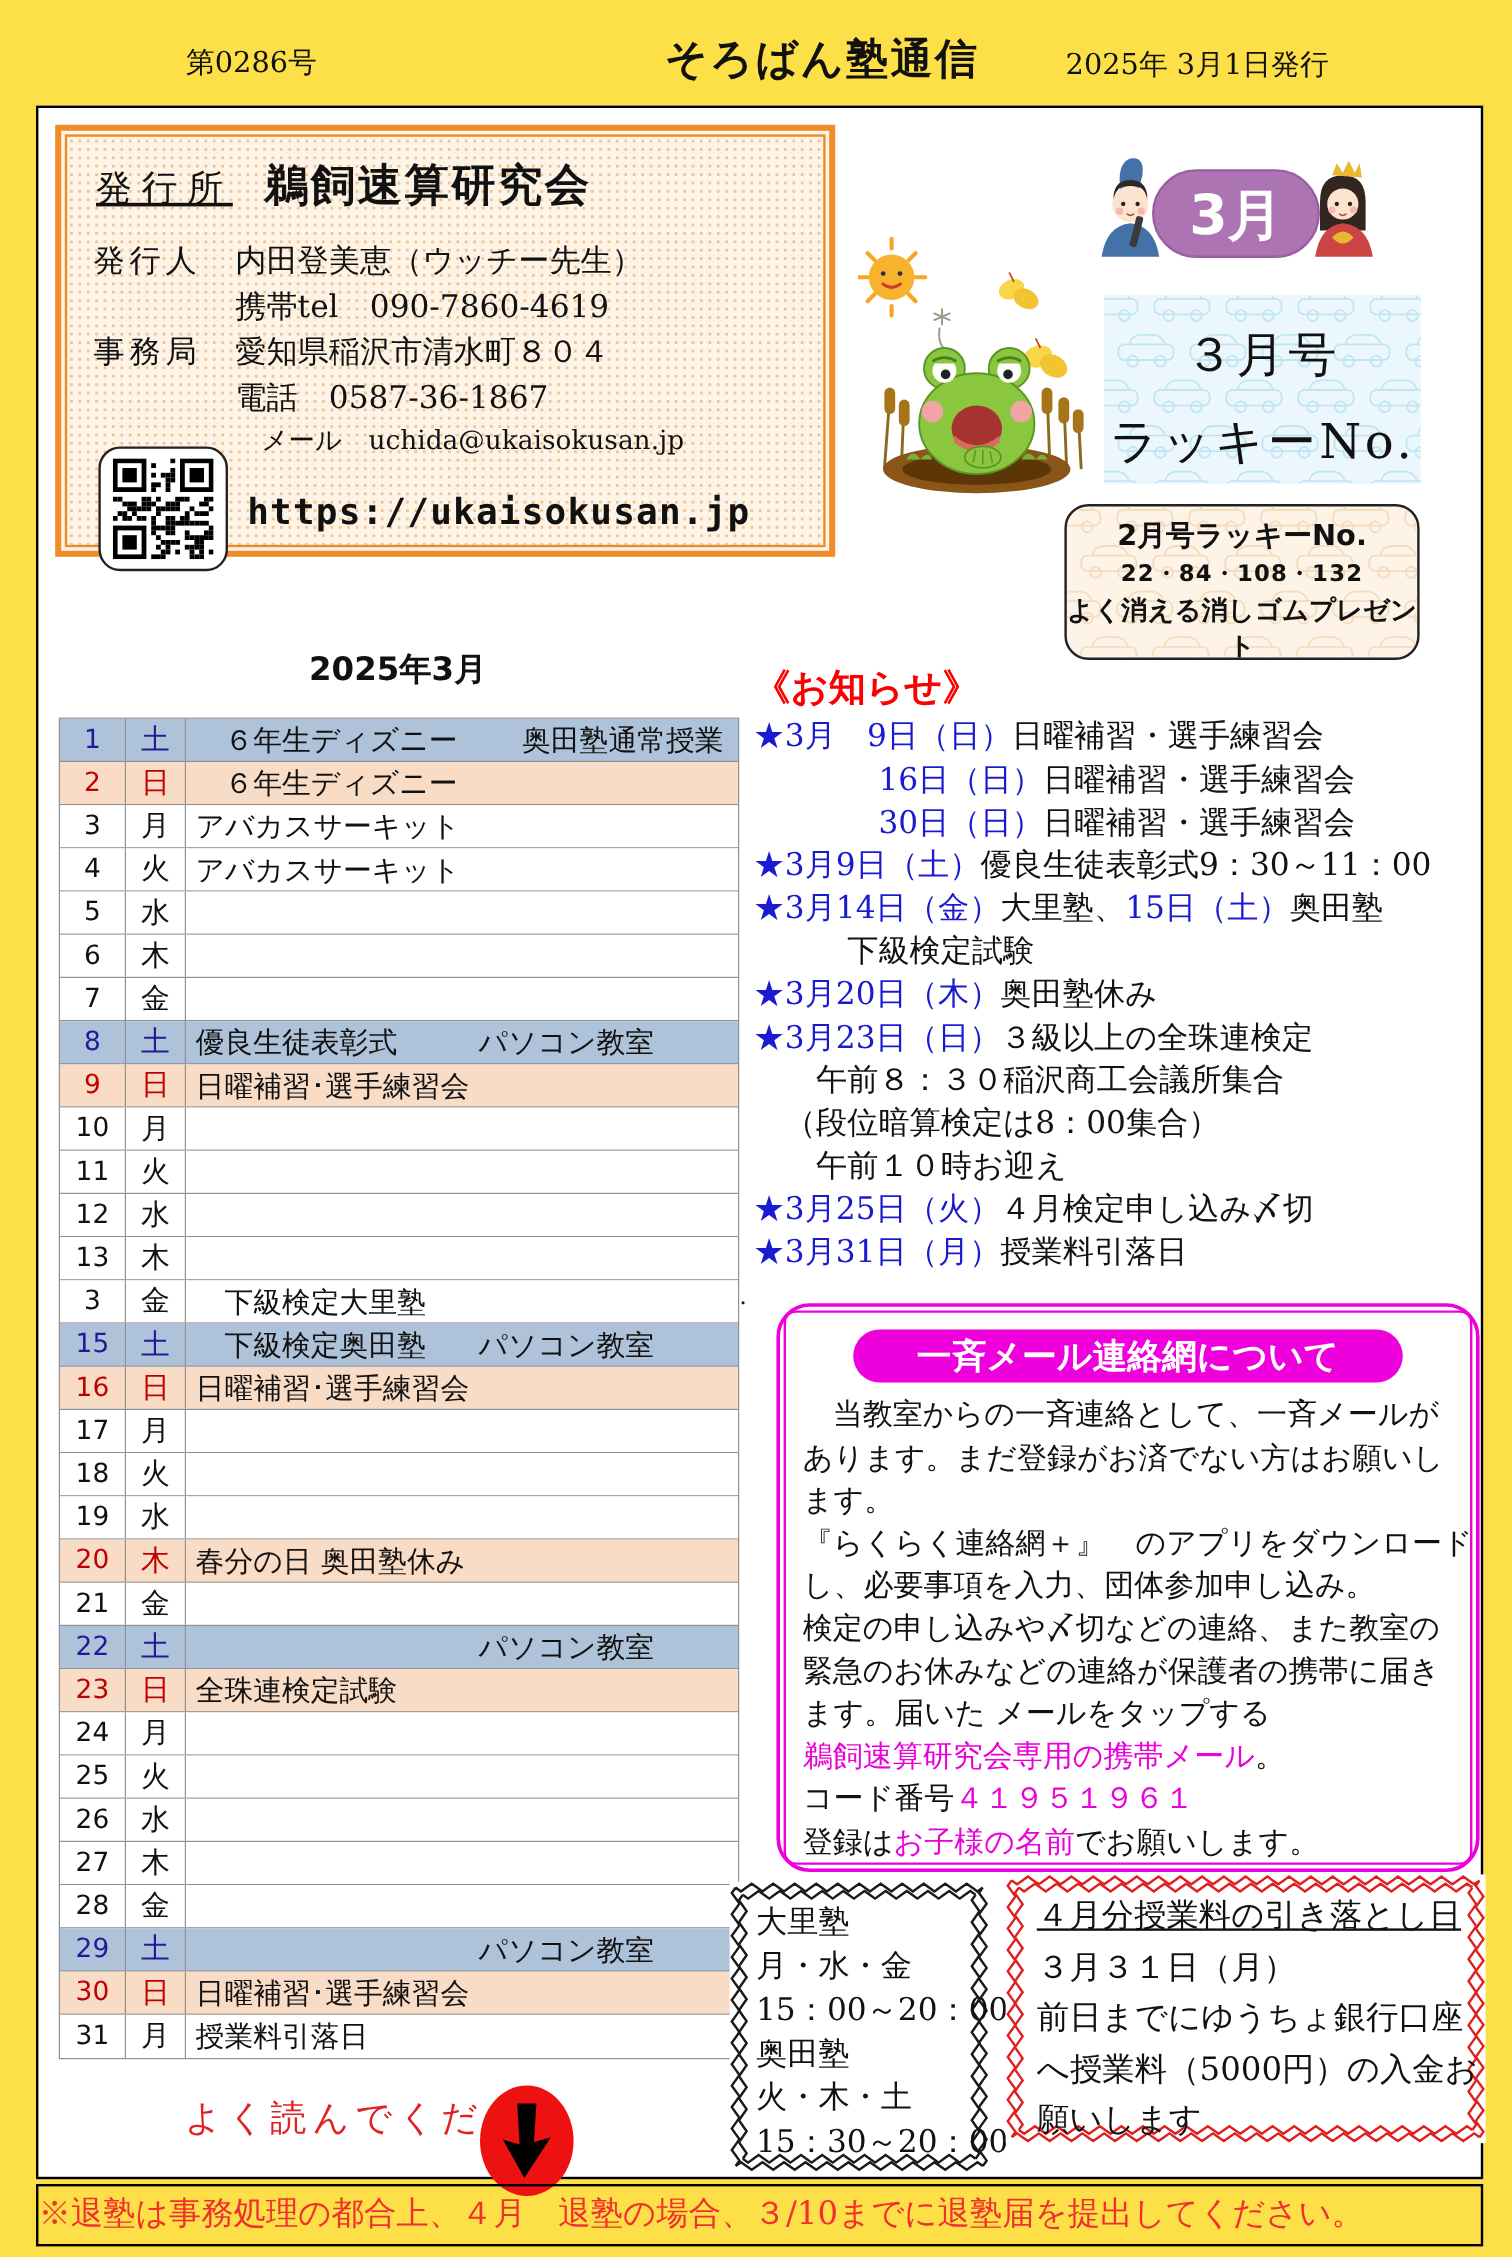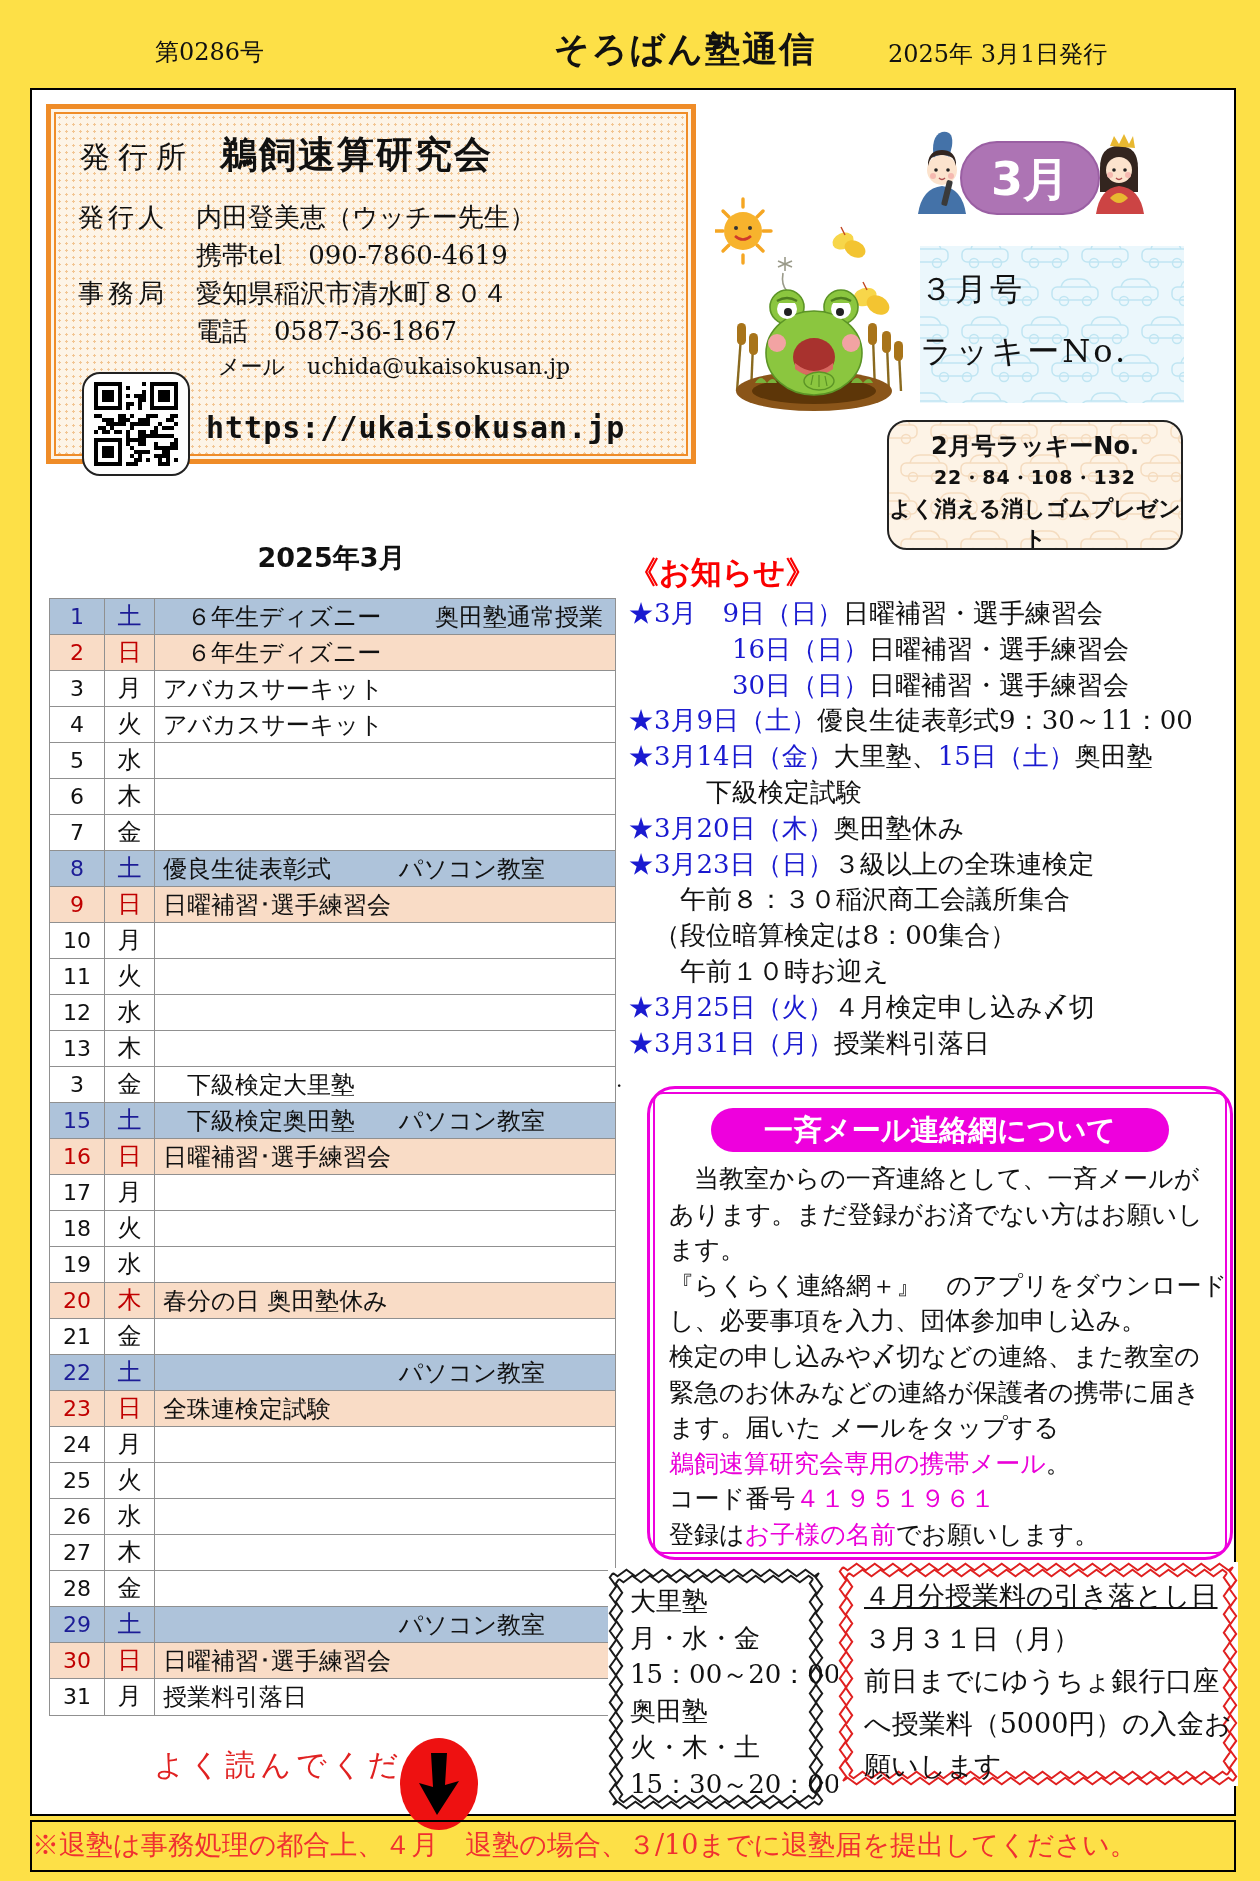--- a/index.html
+++ b/index.html
@@ -19,39 +19,39 @@
   .main-frame{position:absolute;left:30px;top:88px;width:1202px;height:1724px;
               border:2px solid #000;background:#fff;}
 
   
   .pub-box{position:absolute;left:14px;top:14px;width:640px;height:350px;
            border:5px solid #ef8c28;background:#fdf4e7;}
   .pub-inner{position:absolute;inset:3px;border:2px solid #ef8c28;
      background-image:radial-gradient(#f2c592 1.2px,transparent 1.3px);
      background-size:7px 7px;}
   .pub-title-row{position:absolute;left:24px;top:16px;white-space:nowrap;}
-  .pub-title-label{font-size:30px;letter-spacing:8px;}
+  .pub-title-label{font-size:30px;letter-spacing:8px;text-decoration:underline;}
   .pub-title-name{font-size:37px;font-weight:bold;margin-left:26px;letter-spacing:2px;}
   .pub-lines{position:absolute;left:22px;top:86px;}
   .pub-line{height:38px;font-size:26px;white-space:pre;}
   .pub-line .lbl{display:inline-block;width:118px;letter-spacing:4px;}
   .pub-line.small{font-size:22px;}
   .pub-line.small .lbl{width:118px;}
   .qr-wrap{position:absolute;left:26px;top:258px;width:104px;height:100px;
            border:2px solid #222;border-radius:18px;background:#fff;
            display:flex;align-items:center;justify-content:center;}
   .pub-url{position:absolute;left:150px;top:296px;font-size:30px;font-weight:bold;letter-spacing:1px;}
 
   
   .banner-svg{position:absolute;left:872px;top:32px;width:250px;height:105px;}
   .frog-svg{position:absolute;left:683px;top:105px;width:198px;height:218px;}
 
   .lucky3{position:absolute;left:888px;top:156px;width:264px;height:157px;background:#ebf7fc;overflow:hidden;}
   .lucky3 .pat,.lucky2 .pat{position:absolute;inset:0;width:100%;height:100%;}
-  .lucky3 .txt{position:relative;text-align:left;font-size:32px;letter-spacing:3px;}
+  .lucky3 .txt{position:relative;text-align:center;font-size:40px;letter-spacing:3px;}
   .lucky3 .t1{margin-top:22px;}
   .lucky3 .t2{margin-top:18px;}
   .lucky2{position:absolute;left:855px;top:330px;width:292px;height:126px;background:#fdf3e6;
           border:2px solid #222;border-radius:20px;overflow:hidden;}
   .lucky2 .txt{position:relative;text-align:center;font-weight:bold;}
   .lucky2 .t1{margin-top:8px;font-size:24px;}
   .lucky2 .t2{margin-top:3px;font-size:19px;letter-spacing:1px;}
   .lucky2 .t3{margin-top:3px;font-size:22px;}
 
   

